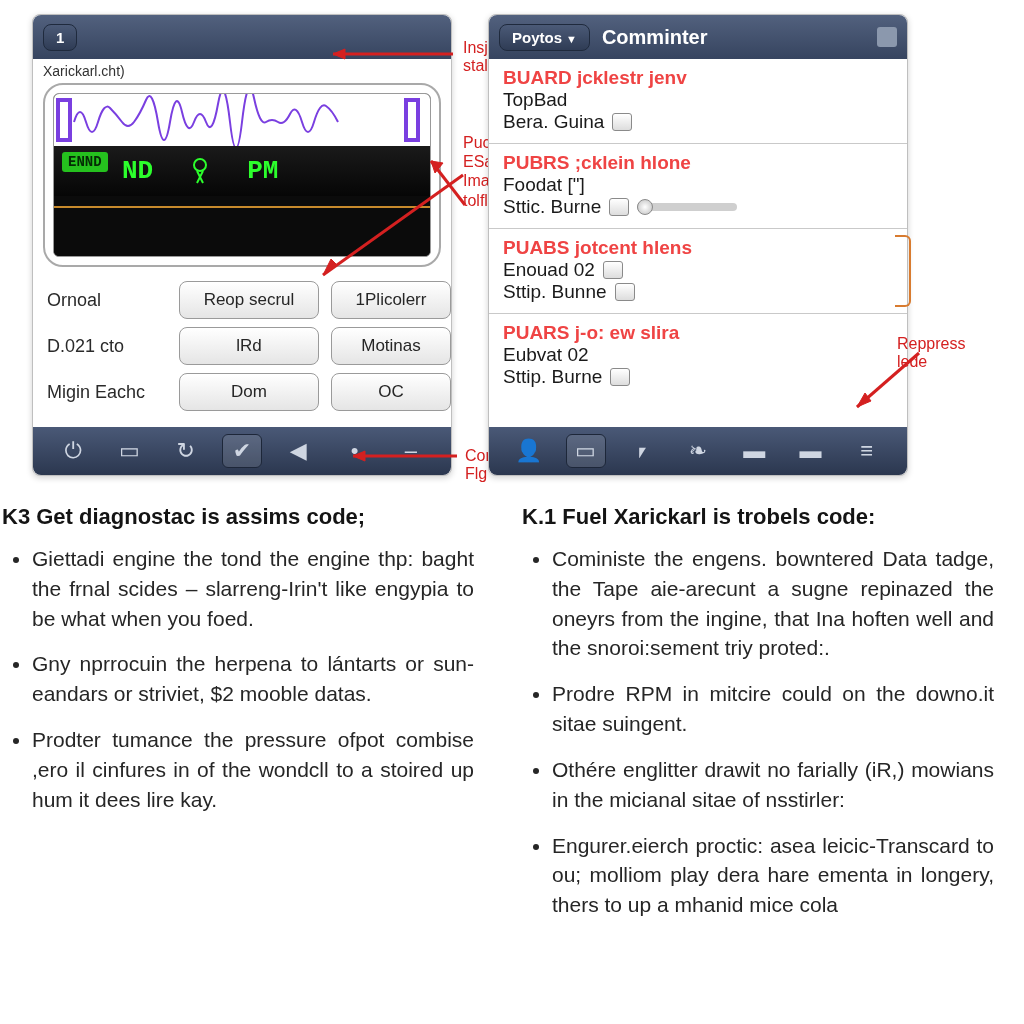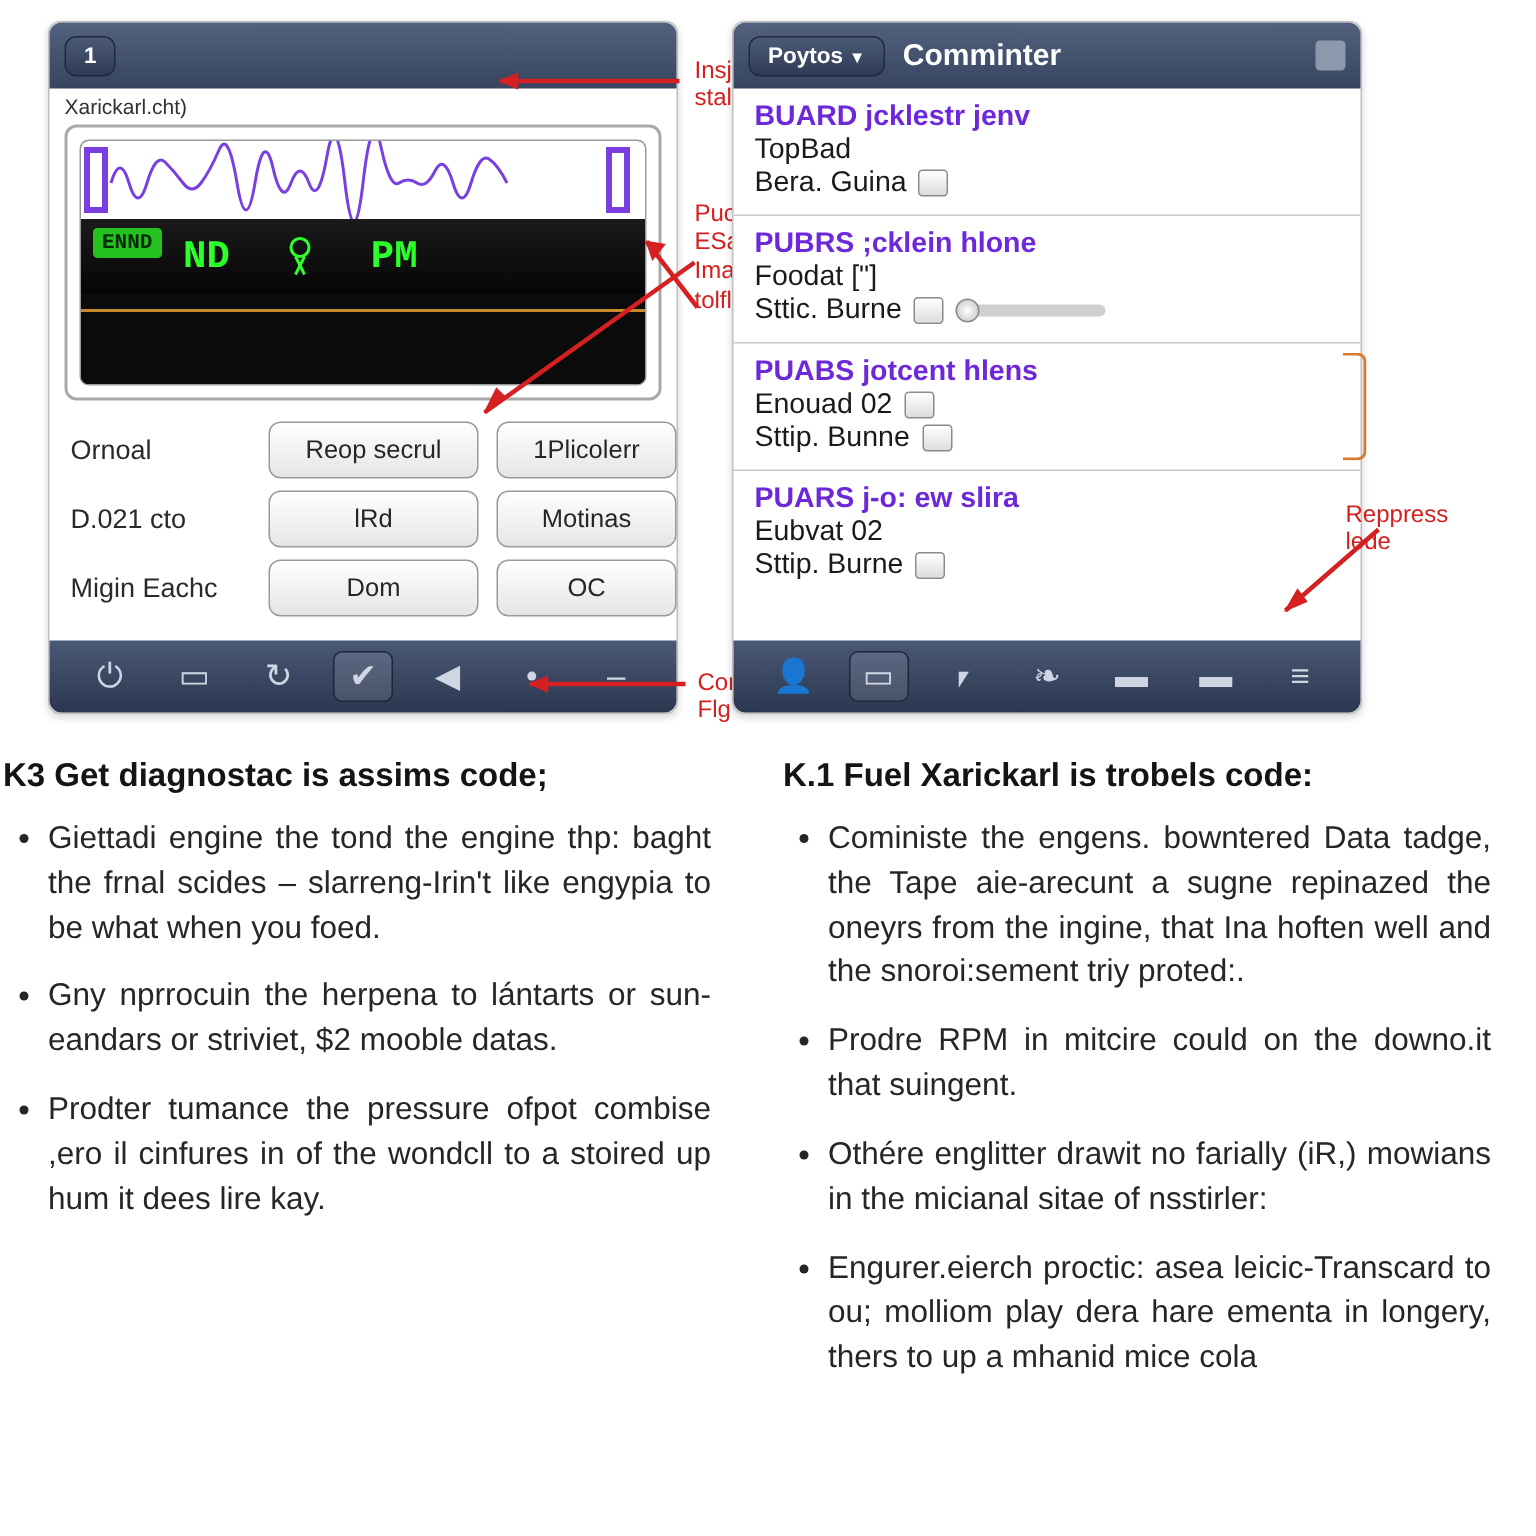--- a/index.html
+++ b/index.html
@@ -45,21 +45,21 @@
     background: #8b98ad; border-radius: 3px;
     margin-left: 6px;
   }
   .subhead {
     font-size: 14px; color: #323232;
     padding: 4px 10px 2px 10px;
   }
   .scope-frame {
     margin: 2px 10px 0 10px;
     border: 2px solid #a9a9a9;
-    border-radius: 8px;
+    border-radius: 20px;
     padding: 8px;
     background: #fff;
   }
   .scope-inner {
     border: 1px solid #9a9a9a;
     border-radius: 6px;
     overflow: hidden;
     background: #0b0b0b;
   }
   .wave-band {
@@ -132,21 +132,21 @@
   .arrow { position:absolute; stroke:#d42020; fill:#d42020; pointer-events:none; }
   
   .phone-right { min-height: 462px; }
   .list { }
   .group {
     border-top: 1px solid #c9c9c9;
     padding: 8px 12px 10px 14px;
     position: relative;
   }
   .group:first-of-type { border-top: none; }
-  .g-line1 { font-size: 19px; font-weight: bold; color:#6d28d9; }
+  .g-line1 { font-size: 19px; font-weight: bold; color:#ef4444; }
   .g-line2, .g-line3 { font-size: 19px; color:#1a1a1a; display:flex; align-items:center; gap:8px; }
   .mini-ico {
     width: 20px; height: 18px; border:1px solid #8a8a8a; border-radius:3px;
     background: linear-gradient(#fff,#ddd);
     display:inline-block;
   }
   .slider {
     width: 100px; height: 8px;
     background:#cfcfcf; border-radius:4px;
     position:relative; display:inline-block; vertical-align:middle;
@@ -344,18 +344,18 @@
     <ul>
       <li>Giettadi engine the tond the engine thp: baght the frnal scides – slarreng-Irin't like engypia to be what when you foed.</li>
       <li>Gny nprrocuin the herpena to lántarts or sun-eandars or striviet, $2 mooble datas.</li>
       <li>Prodter tumance the pressure ofpot combise ,ero il cinfures in of the wondcll to a stoired up hum it dees lire kay.</li>
     </ul>
   </div>
   <div class="col">
     <h3>K.1 Fuel Xarickarl is trobels code:</h3>
     <ul>
       <li>Coministe the engens. bowntered Data tadge, the Tape aie-arecunt a sugne repinazed the oneyrs from the ingine, that Ina hoften well and the snoroi:sement triy proted:.</li>
-      <li>Prodre RPM in mitcire could on the downo.it that suingent.</li>
+      <li>Prodre RPM in mitcire could on the downo.it sitae suingent.</li>
       <li>Othére englitter drawit no farially (iR,) mowians in the micianal sitae of nsstirler:</li>
       <li>Engurer.eierch proctic: asea leicic-Transcard to ou; molliom play dera hare ementa in longery, thers to up a mhanid mice cola</li>
     </ul>
   </div>
 </div>
 
 </body></html>

